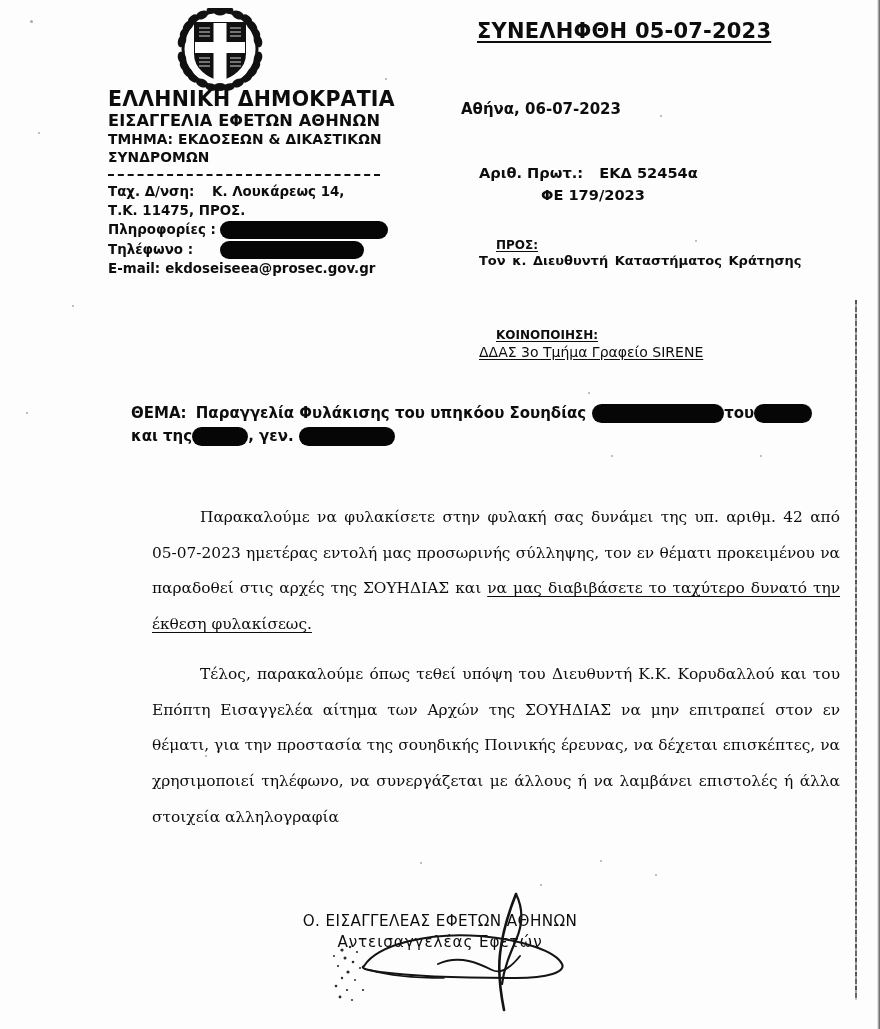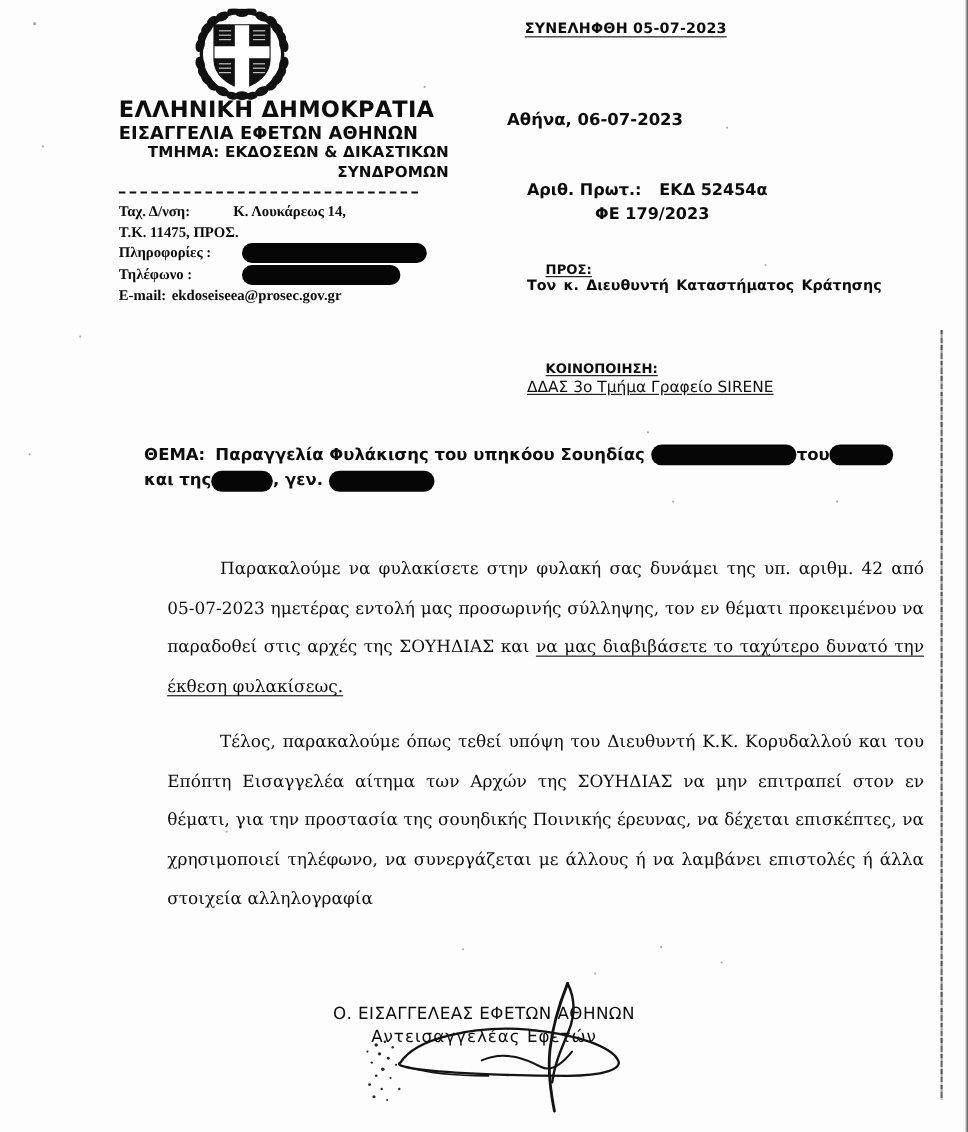--- a/index.html
+++ b/index.html
@@ -72,56 +72,54 @@
     font-size: 16.2px;
     line-height: 1.22;
     letter-spacing: .1px;
     white-space: nowrap;
   }
   .org-dept {
     font-weight: 700;
     font-size: 13.8px;
     line-height: 1.3;
     letter-spacing: .1px;
-    text-align: right;
   }
   .dash-rule {
     margin: 7px 0 6px 0;
     width: 272px;
     height: 0;
     border-top: 2px dashed #111;
   }
   .addr {
     font-weight: 700;
     font-size: 13.4px;
     line-height: 1.45;
     white-space: nowrap;
   }
   .addr-row {
     display: flex;
     align-items: center;
     white-space: nowrap;
-    font-family: Liberation Serif, serif;
   }
   .addr-lbl { display: inline-block; }
   .addr-lbl.w1 { width: 104px; }
   .addr-lbl.w2 { width: 112px; }
   .redact {
     display: inline-block;
     background: #060606;
     border-radius: 11px;
     vertical-align: middle;
   }
   
   .arrest-line {
     position: absolute;
     left: 477px;
     top: 19px;
     font-weight: 700;
-    font-size: 13px;
+    font-size: 21px;
     letter-spacing: .2px;
     text-decoration: underline;
     text-underline-offset: 2.5px;
     white-space: nowrap;
   }
   .city-date {
     position: absolute;
     left: 461px;
     top: 100px;
     font-weight: 700;

